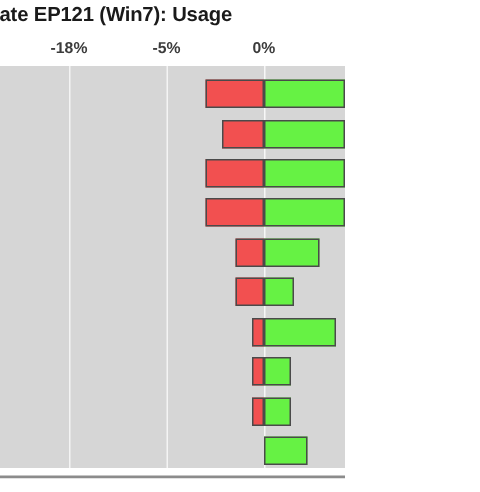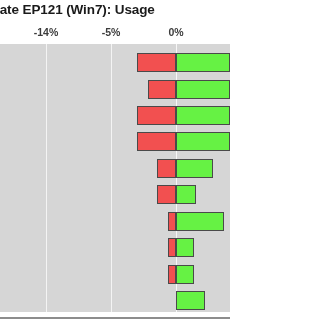--- a/index.html
+++ b/index.html
@@ -129,21 +129,21 @@
 </head>
 <body>
 
 <div id="app">
 
   <div class="title-bar">
     <div class="title-text">late EP121 (Win7): Usage</div>
   </div>
 
   <div class="axis-row">
-      <div class="tick-label" style="left: 46px;">-14%</div>
+      <div class="tick-label" style="left: 46px;">-18%</div>
       <div class="tick-label" style="left: 111px;">-5%</div>
       <div class="tick-label" style="left: 176px;">0%</div>
     </div>
 
   <div class="plot">
       <div class="gridline" style="left: 46px;"></div>
       <div class="gridline" style="left: 111px;"></div>
       <div class="gridline zero" style="left: 176px;"></div>
       <div class="bar" style="top: 9px; left: 0px; width: 230px;">
         <div class="bar-seg neg has-pos" style="left: 137px; width: 39px;"></div>

